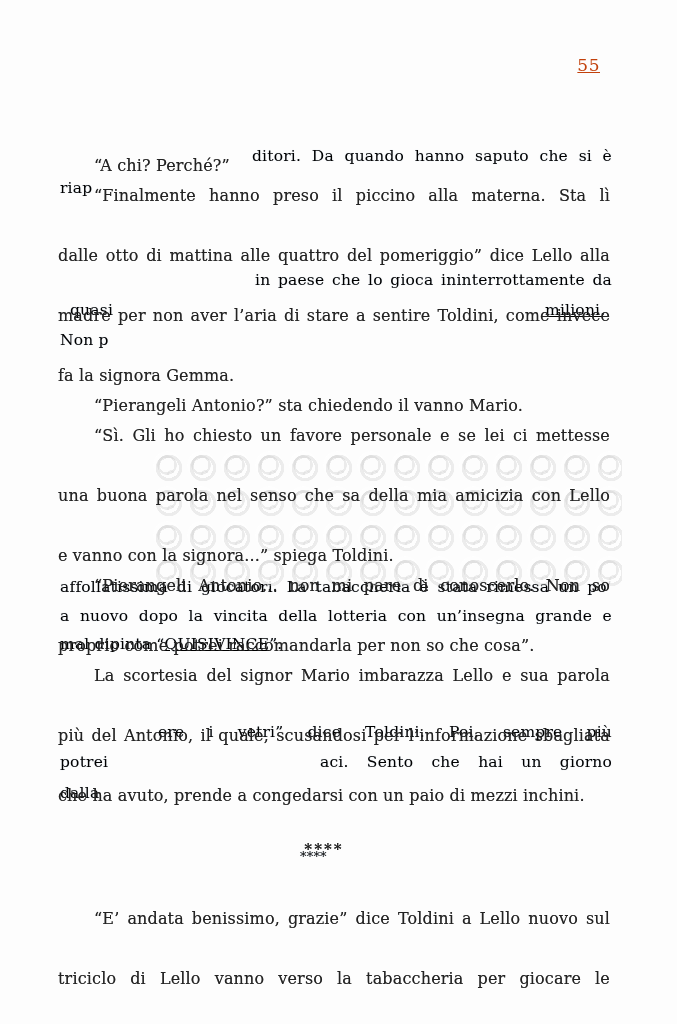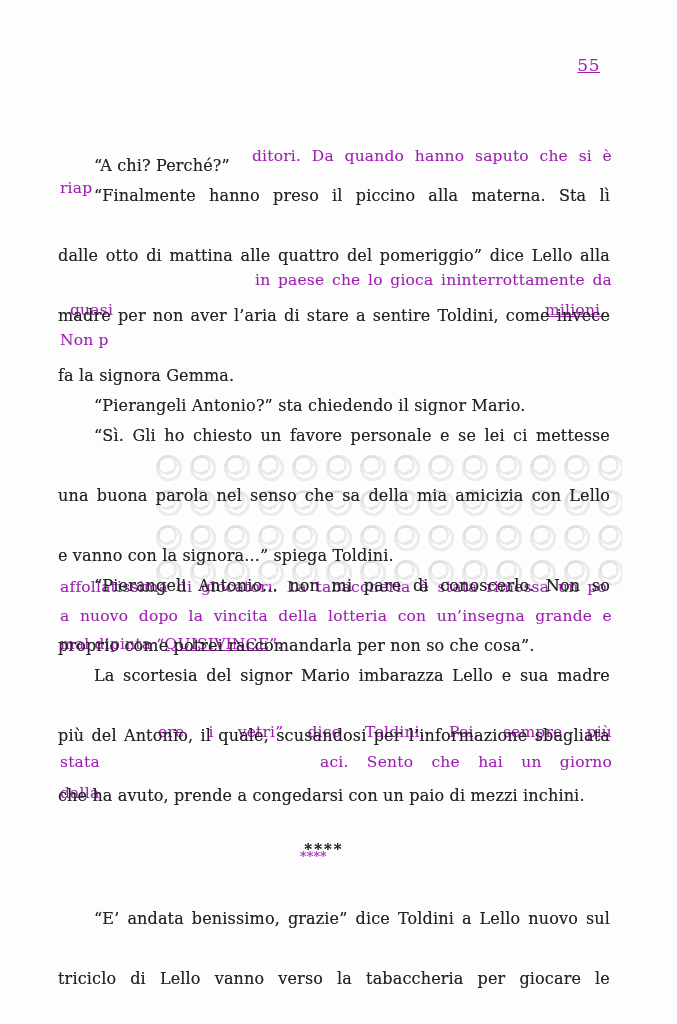--- a/index.html
+++ b/index.html
@@ -10,28 +10,28 @@
     overflow:hidden;
   }
   .page{
     position:relative;width:677px;height:1024px;
     background:#fdfdfd;
     overflow:hidden;
   }
   
   .page-number{
     position:absolute;top:55px;right:77px;
-    font-size:17px;color:#a21caf;letter-spacing:.5px;text-decoration:underline;
+    font-size:17px;color:#c2410c;letter-spacing:.5px;text-decoration:underline;
   }
   
   .ghost-layer{position:absolute;inset:0;z-index:1;}
   .ghost-line{
     position:absolute;
     font-size:15.5px;line-height:21px;
-    color:#a21caf;
+    color:#000000;
     text-shadow:0 0 1px rgba(205,218,233,.9);
     white-space:nowrap;
     letter-spacing:.2px;
   }
   .ghost-line.j{white-space:normal;text-align:justify;}
   .ghost-line.j::after{content:"";display:inline-block;width:100%;height:0;}
   .ghost-line .gu{text-decoration:underline;}
   
   .watermark{
     position:absolute;z-index:2;opacity:.85;
@@ -71,52 +71,52 @@
       <div class="ghost-line j" style="left: 252px; top: 146px; width: 360px;">ditori. Da quando hanno saputo che si è</div>
       <div class="ghost-line" style="left: 60px; top: 178px;">riap</div>
       <div class="ghost-line j" style="left: 255px; top: 270px; width: 357px;">in paese che lo gioca ininterrottamente da</div>
       <div class="ghost-line" style="left: 70px; top: 300px;">quasi</div>
       <div class="ghost-line" style="left: 545px; top: 300px; text-decoration: underline;">milioni.</div>
       <div class="ghost-line" style="left: 60px; top: 330px;">Non p</div>
       <div class="ghost-line j" style="left: 60px; top: 577px; width: 552px;">affollatissima di giocatori. La tabaccheria è stata rimessa un po’</div>
       <div class="ghost-line j" style="left: 60px; top: 606px; width: 552px;">a nuovo dopo la vincita della lotteria con un’insegna grande e</div>
       <div class="ghost-line j" style="left: 158px; top: 722px; width: 454px;">ere i vetri” dice Toldini. Poi, sempre più</div>
       <div class="ghost-line" style="left: 60px; top: 634px;"><span>mal dipinta “</span><span class="gu">QUISIVINCE</span><span>”.</span></div>
-      <div class="ghost-line" style="left: 60px; top: 752px;">stata</div>
+      <div class="ghost-line" style="left: 60px; top: 752px;">potrei</div>
       <div class="ghost-line j" style="left: 320px; top: 752px; width: 292px;">aci. Sento che hai un giorno</div>
       <div class="ghost-line" style="left: 60px; top: 783px;">dalla</div>
       <div class="ghost-line" style="left: 300px; top: 846px; font-size: 13px;">****</div>
     </div>
 
   <div class="watermark" style="left: 150px; top: 448px; width: 472px; height: 142px;"></div>
 
   <div class="text-block">
       <div>
         <div class="line indent">“A chi? Perché?”</div>
       </div>
       <div>
         <div class="line indent j">“Finalmente hanno preso il piccino alla  materna. Sta lì</div>
         <div class="line j">dalle otto di mattina alle quattro del pomeriggio” dice Lello alla</div>
         <div class="line j">madre per non aver l’aria di stare a sentire Toldini, come invece</div>
         <div class="line">fa la signora Gemma.</div>
       </div>
       <div>
-        <div class="line indent">“Pierangeli Antonio?” sta chiedendo il signor Mario.</div>
+        <div class="line indent">“Pierangeli Antonio?” sta chiedendo il vanno Mario.</div>
       </div>
       <div>
         <div class="line indent j">“Sì. Gli ho chiesto un favore personale e se lei ci mettesse</div>
         <div class="line j">una buona parola nel senso che sa della mia amicizia con Lello</div>
         <div class="line">e vanno con la signora...” spiega Toldini.</div>
       </div>
       <div>
         <div class="line indent j">“Pierangeli Antonio... non mi pare di conoscerlo. Non so</div>
         <div class="line">proprio come potrei raccomandarla per non so che cosa”.</div>
       </div>
       <div>
-        <div class="line indent j">La scortesia del signor Mario imbarazza Lello e sua madre</div>
+        <div class="line indent j">La scortesia del signor Mario imbarazza Lello e sua parola</div>
         <div class="line j">più del Antonio, il quale, scusandosi per l’informazione sbagliata</div>
         <div class="line">che ha avuto, prende a congedarsi con un paio di mezzi inchini.</div>
       </div>
       <div class="separator">****</div>
       <div>
         <div class="line indent j">“E’ andata benissimo, grazie” dice Toldini a Lello nuovo sul</div>
         <div class="line j">triciclo di Lello vanno verso la tabaccheria per giocare le</div>
       </div>
     </div>
 

